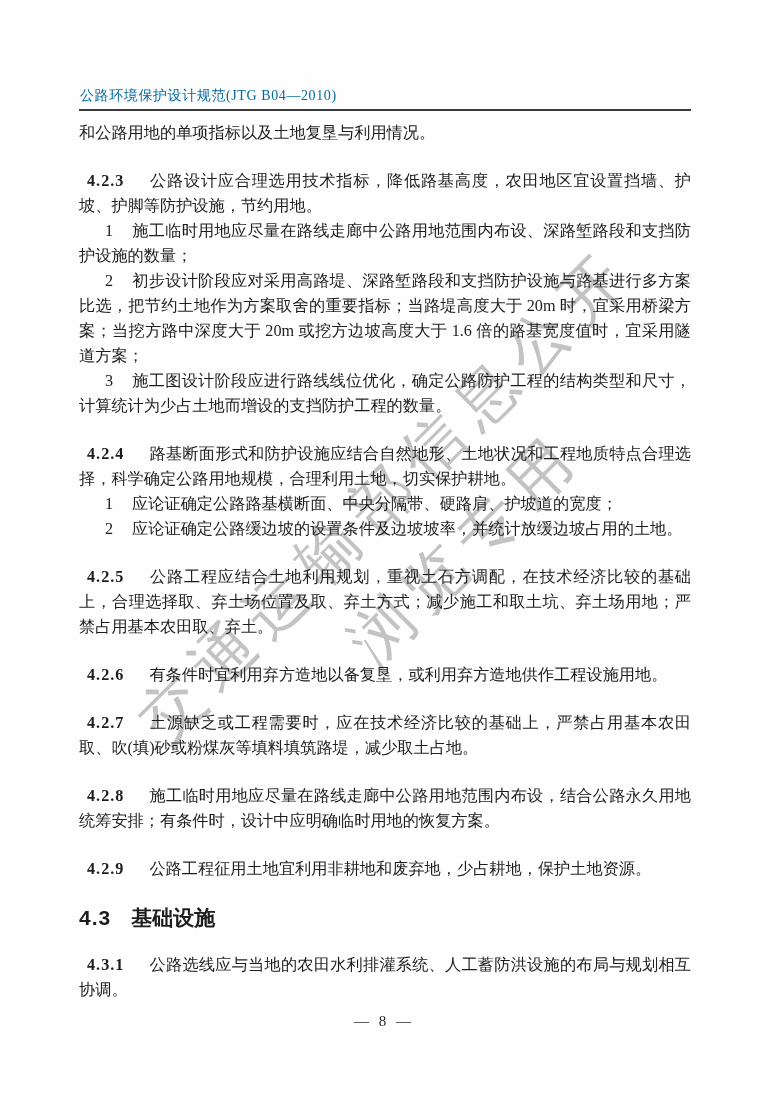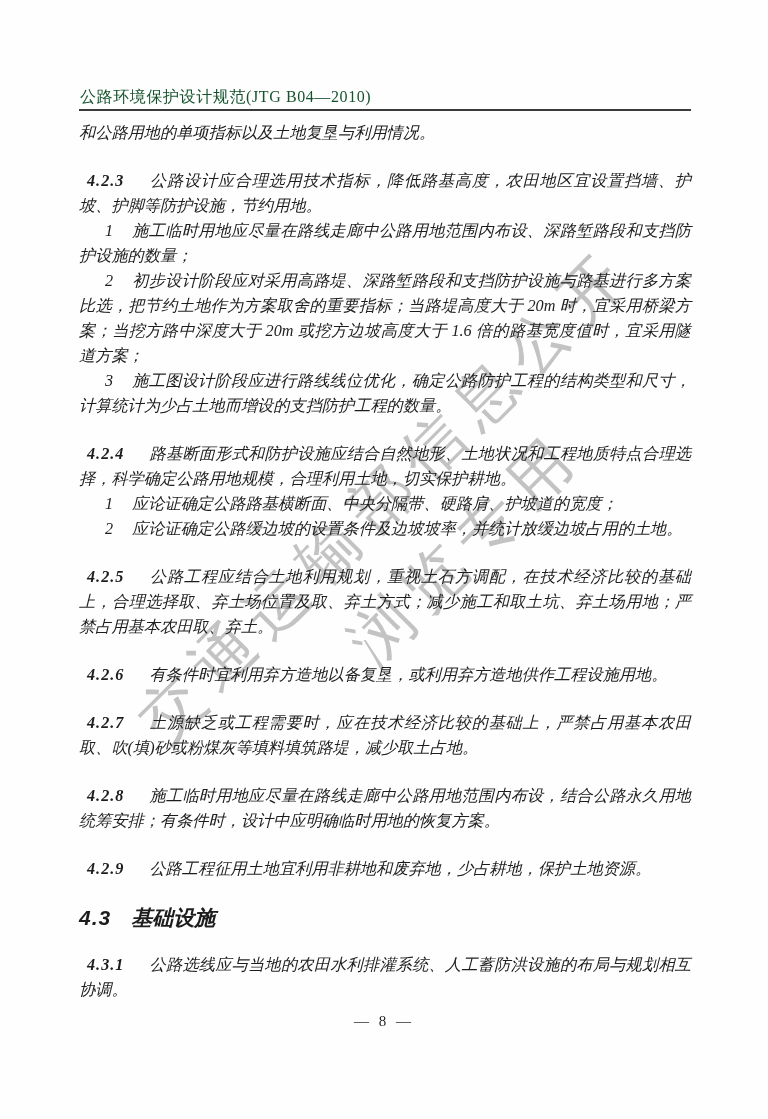--- a/index.html
+++ b/index.html
@@ -20,32 +20,31 @@
     font-family:"Liberation Serif", serif;
     transform:translate(-50%,-50%) rotate(-45deg);
     pointer-events:none;
     opacity:.45;
   }
   .wm1{left:385px;top:495px;}
   .wm2{left:465px;top:548px;}
   
   .running-title{
     position:absolute;left:80px;top:87px;
-    font-size:16px;letter-spacing:.6px;color:#14532d;
+    font-size:14px;letter-spacing:.6px;color:#0369a1;
   }
   .header-rule{
     position:absolute;left:79px;top:109px;
     width:612px;height:2px;background:#3b3b3b;
   }
   
   .content{
     position:absolute;left:79px;top:121px;width:612px;
     font-size:16.2px;line-height:25px;
     text-align:justify;
-    font-style:italic;
   }
   .content p{margin:0;padding:0;}
   .block{margin-top:23px;}
   .para.head{text-indent:8px;}
   .cnum{font-weight:bold;margin-right:25px;letter-spacing:1px;}
   .para.item{text-indent:26px;}
   .inum{margin-right:19px;}
   .section-heading{
     font-weight:bold;
     font-family:"Liberation Sans", sans-serif;

